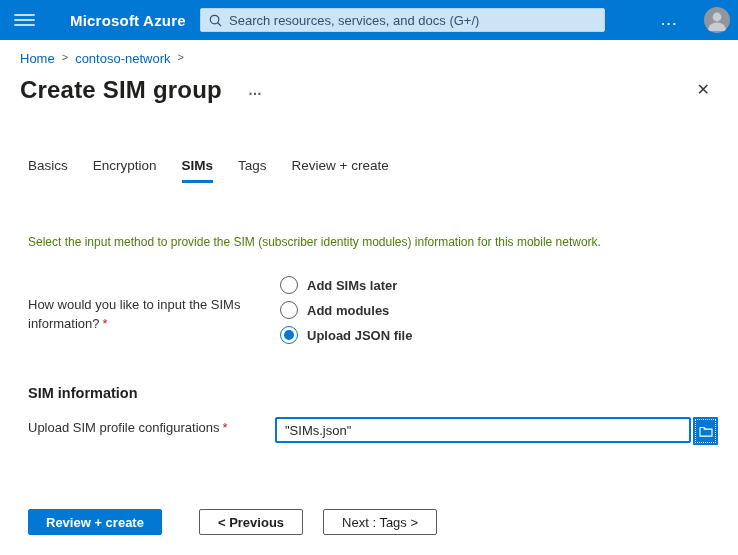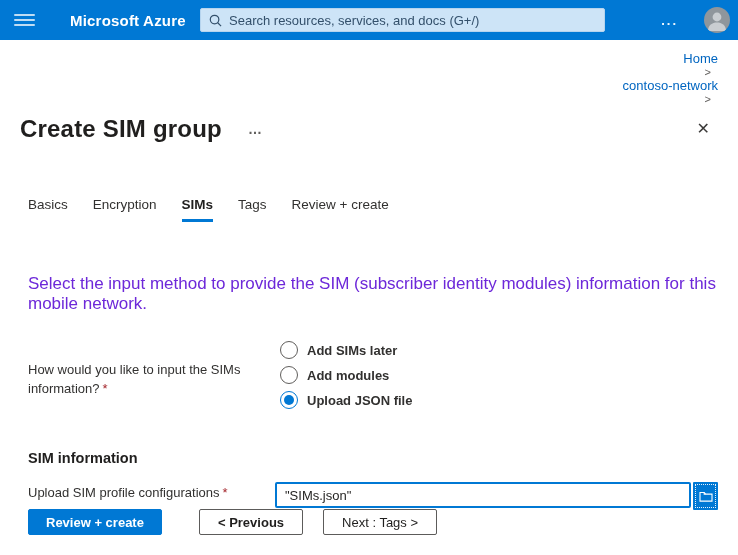--- a/index.html
+++ b/index.html
@@ -18,34 +18,34 @@
   .searchbox input { flex:1; background:transparent; border:none; outline:none;
                      font-family:"Liberation Sans",sans-serif; font-size:13px; color:#33506b; }
   .searchbox input::placeholder { color:#33506b; opacity:1; }
   .topbar-more { position:absolute; right:60px; top:0; height:40px; display:flex; align-items:center;
                  color:rgba(255,255,255,.95); font-weight:700; font-size:13px; letter-spacing:2px; cursor:pointer; }
   .avatar { position:absolute; right:8px; top:7px; width:26px; height:26px; border-radius:50%;
             background:#8f969c; overflow:hidden; cursor:pointer; }
 
   
   .content { padding:0 20px; }
-  .breadcrumb { margin-top:11px; font-size:13px; display:flex; align-items:flex-end;flex-direction:column; }
+  .breadcrumb { margin-top:11px; font-size:13px; display:flex; align-items:flex-start; }
   .breadcrumb a { color:#0065c0; text-decoration:none; cursor:pointer; }
   .crumb-sep { color:#605e5c; font-size:11px; padding:0 7px; }
 
   .title-row { margin-top:10px; display:flex; align-items:center; }
   .page-title { font-size:24px; font-weight:700; color:#201f1e; letter-spacing:.2px; }
   .title-more { margin-left:26px; color:#605e5c; font-size:14px; font-weight:700; letter-spacing:1px; cursor:pointer; }
   .close-btn { margin-left:auto; margin-right:8px; color:#3b3a39; font-size:16px; font-weight:300; cursor:pointer; line-height:1; }
 
   .tabs { margin:54px 0 0 8px; display:flex; }
   .tab { font-size:13.5px; color:#323130; margin-right:25px; padding-bottom:7px; cursor:pointer; }
   .tab.checked { font-weight:700; color:#201f1e; border-bottom:3px solid #0078d4; }
 
-  .intro { margin:52px 0 0 8px; font-size:17px; color:#6d28d9; }
+  .intro { margin:52px 0 0 8px; font-size:12px; color:#4d7c0f; }
 
   .form-row { display:flex; margin-left:8px; }
   .row-radio { margin-top:27px;align-items:center; }
   .label-col { width:252px; font-size:13px; color:#323130; line-height:1.45; padding-top:2px; }
   .required { color:#a4262c; padding-left:3px; }
 
   .options-col { display:flex; flex-direction:column; }
   .radio-row { display:flex; align-items:center; margin-bottom:7px; cursor:pointer;font-weight:bold; }
   .radio-dot { width:18px; height:18px; border:1px solid #605e5c; border-radius:50%;
                background:#fff; position:relative; flex:0 0 auto; }

